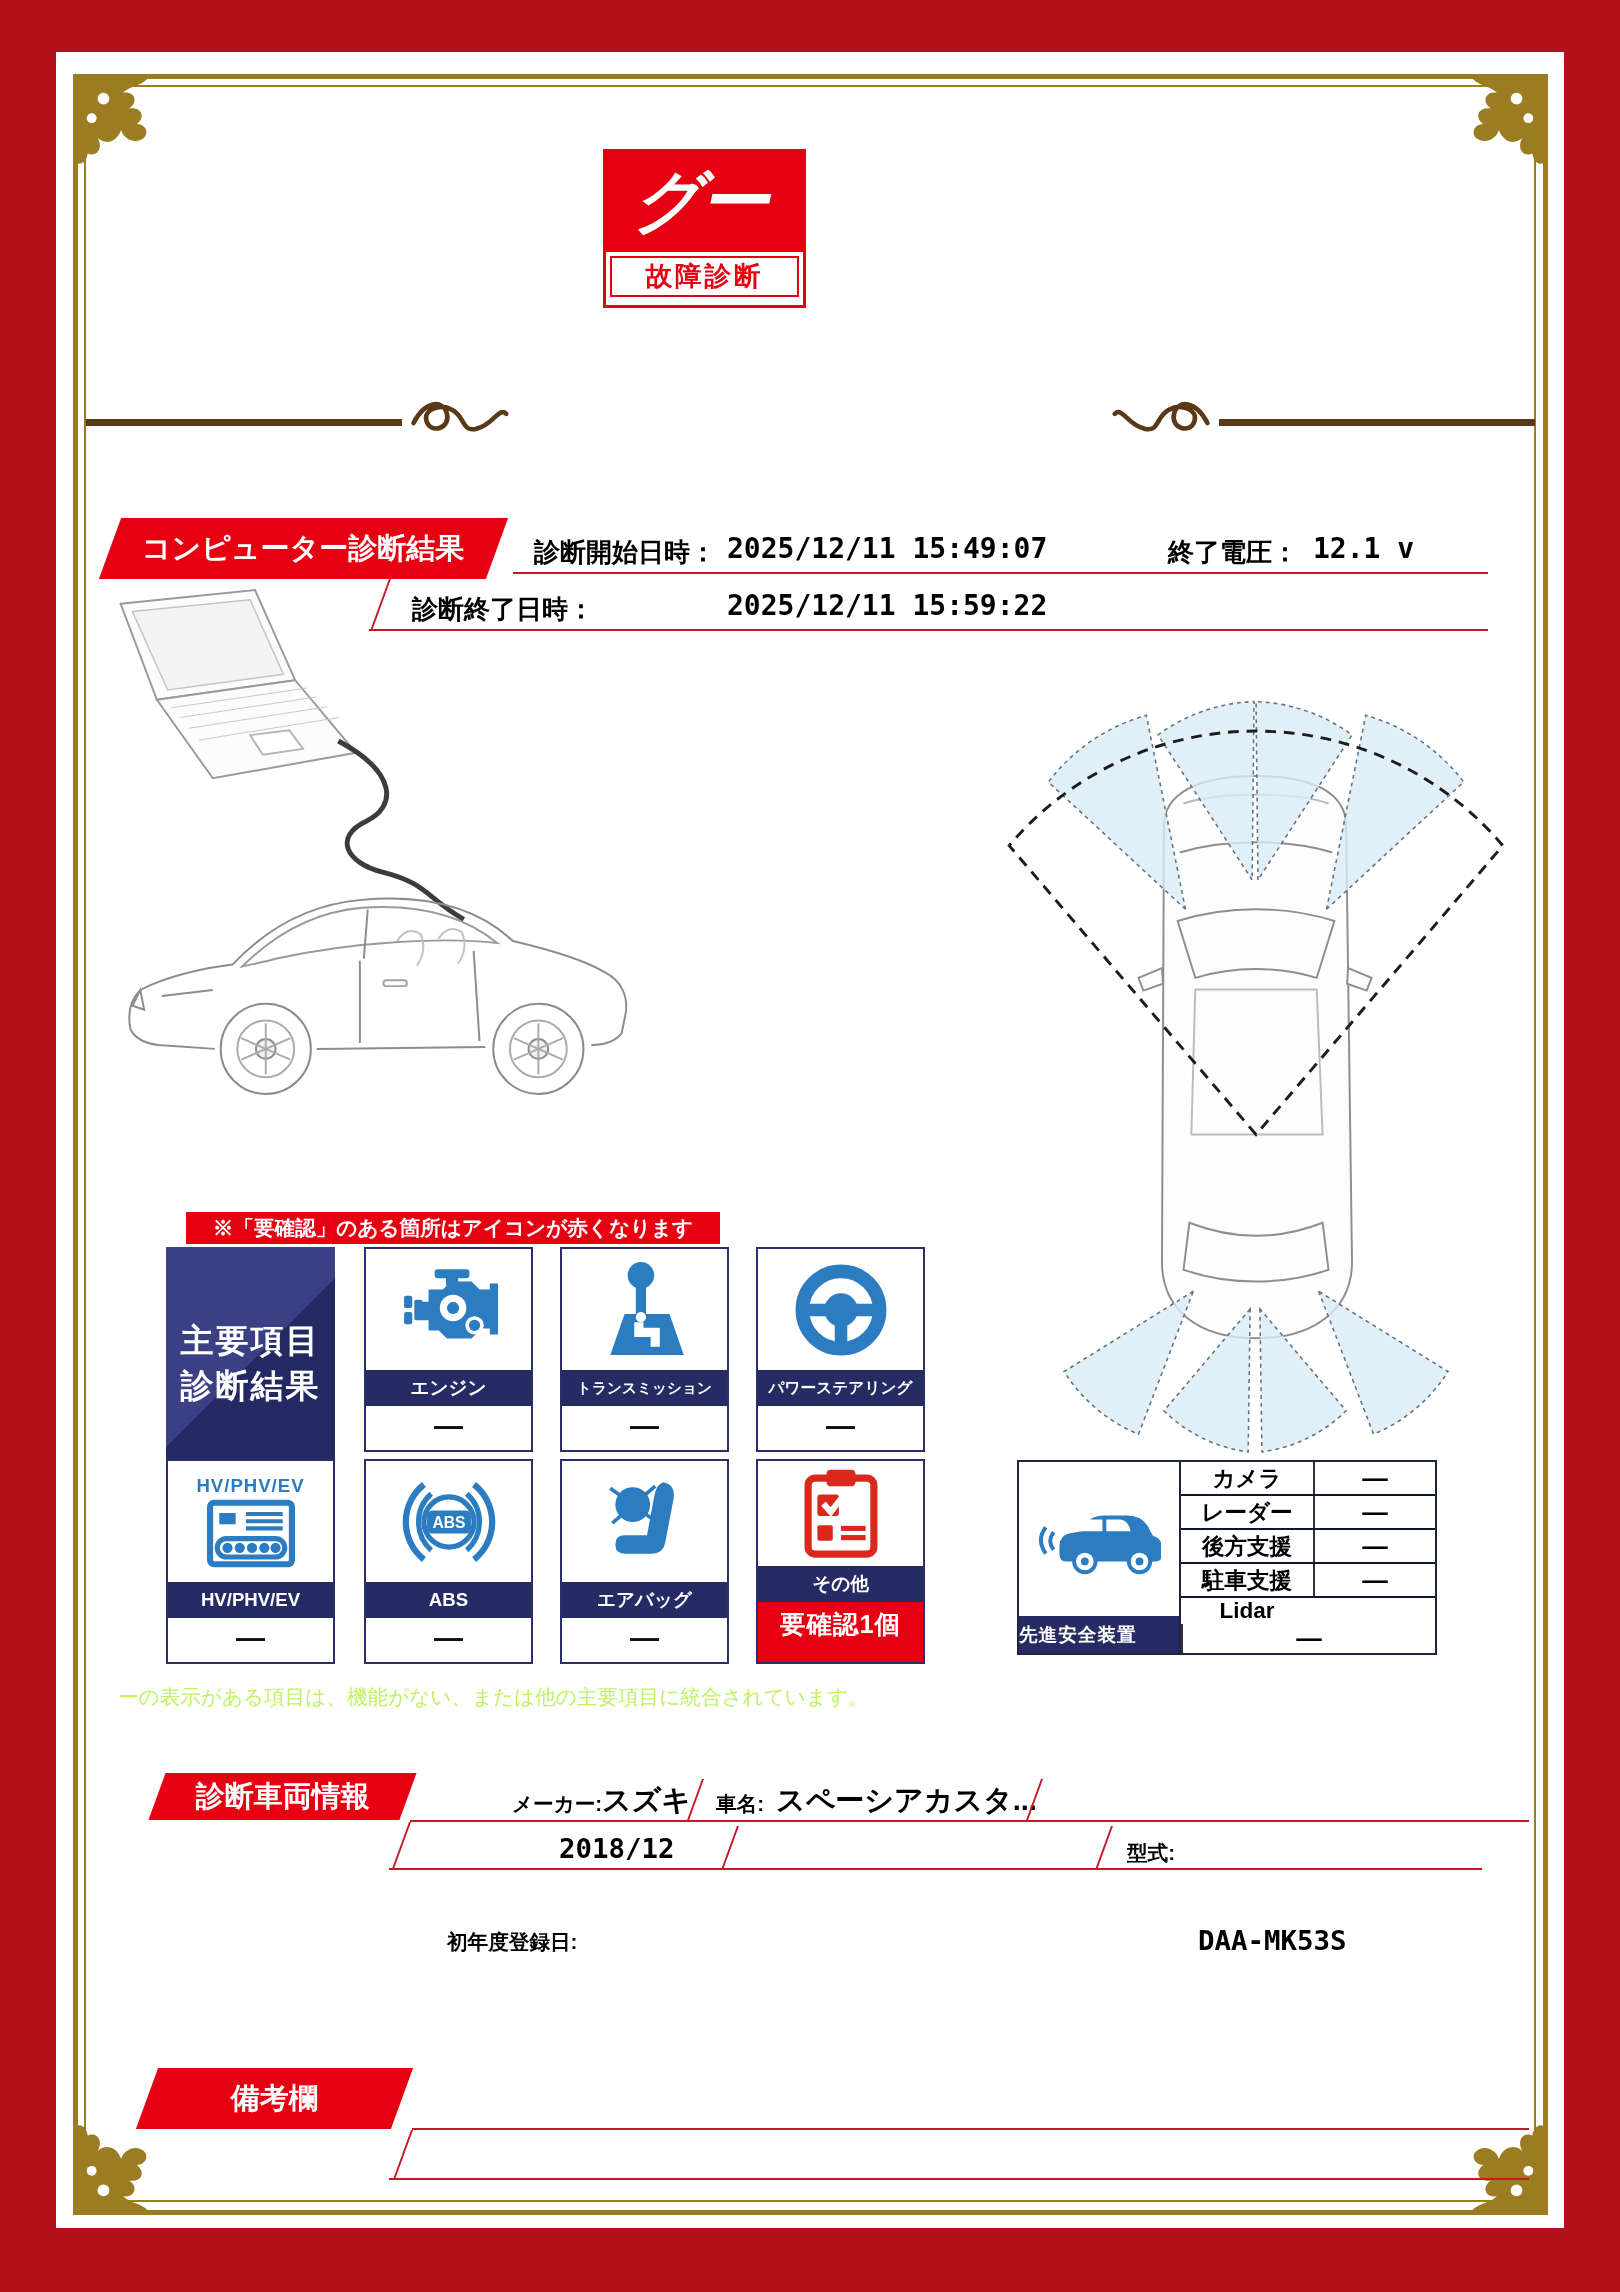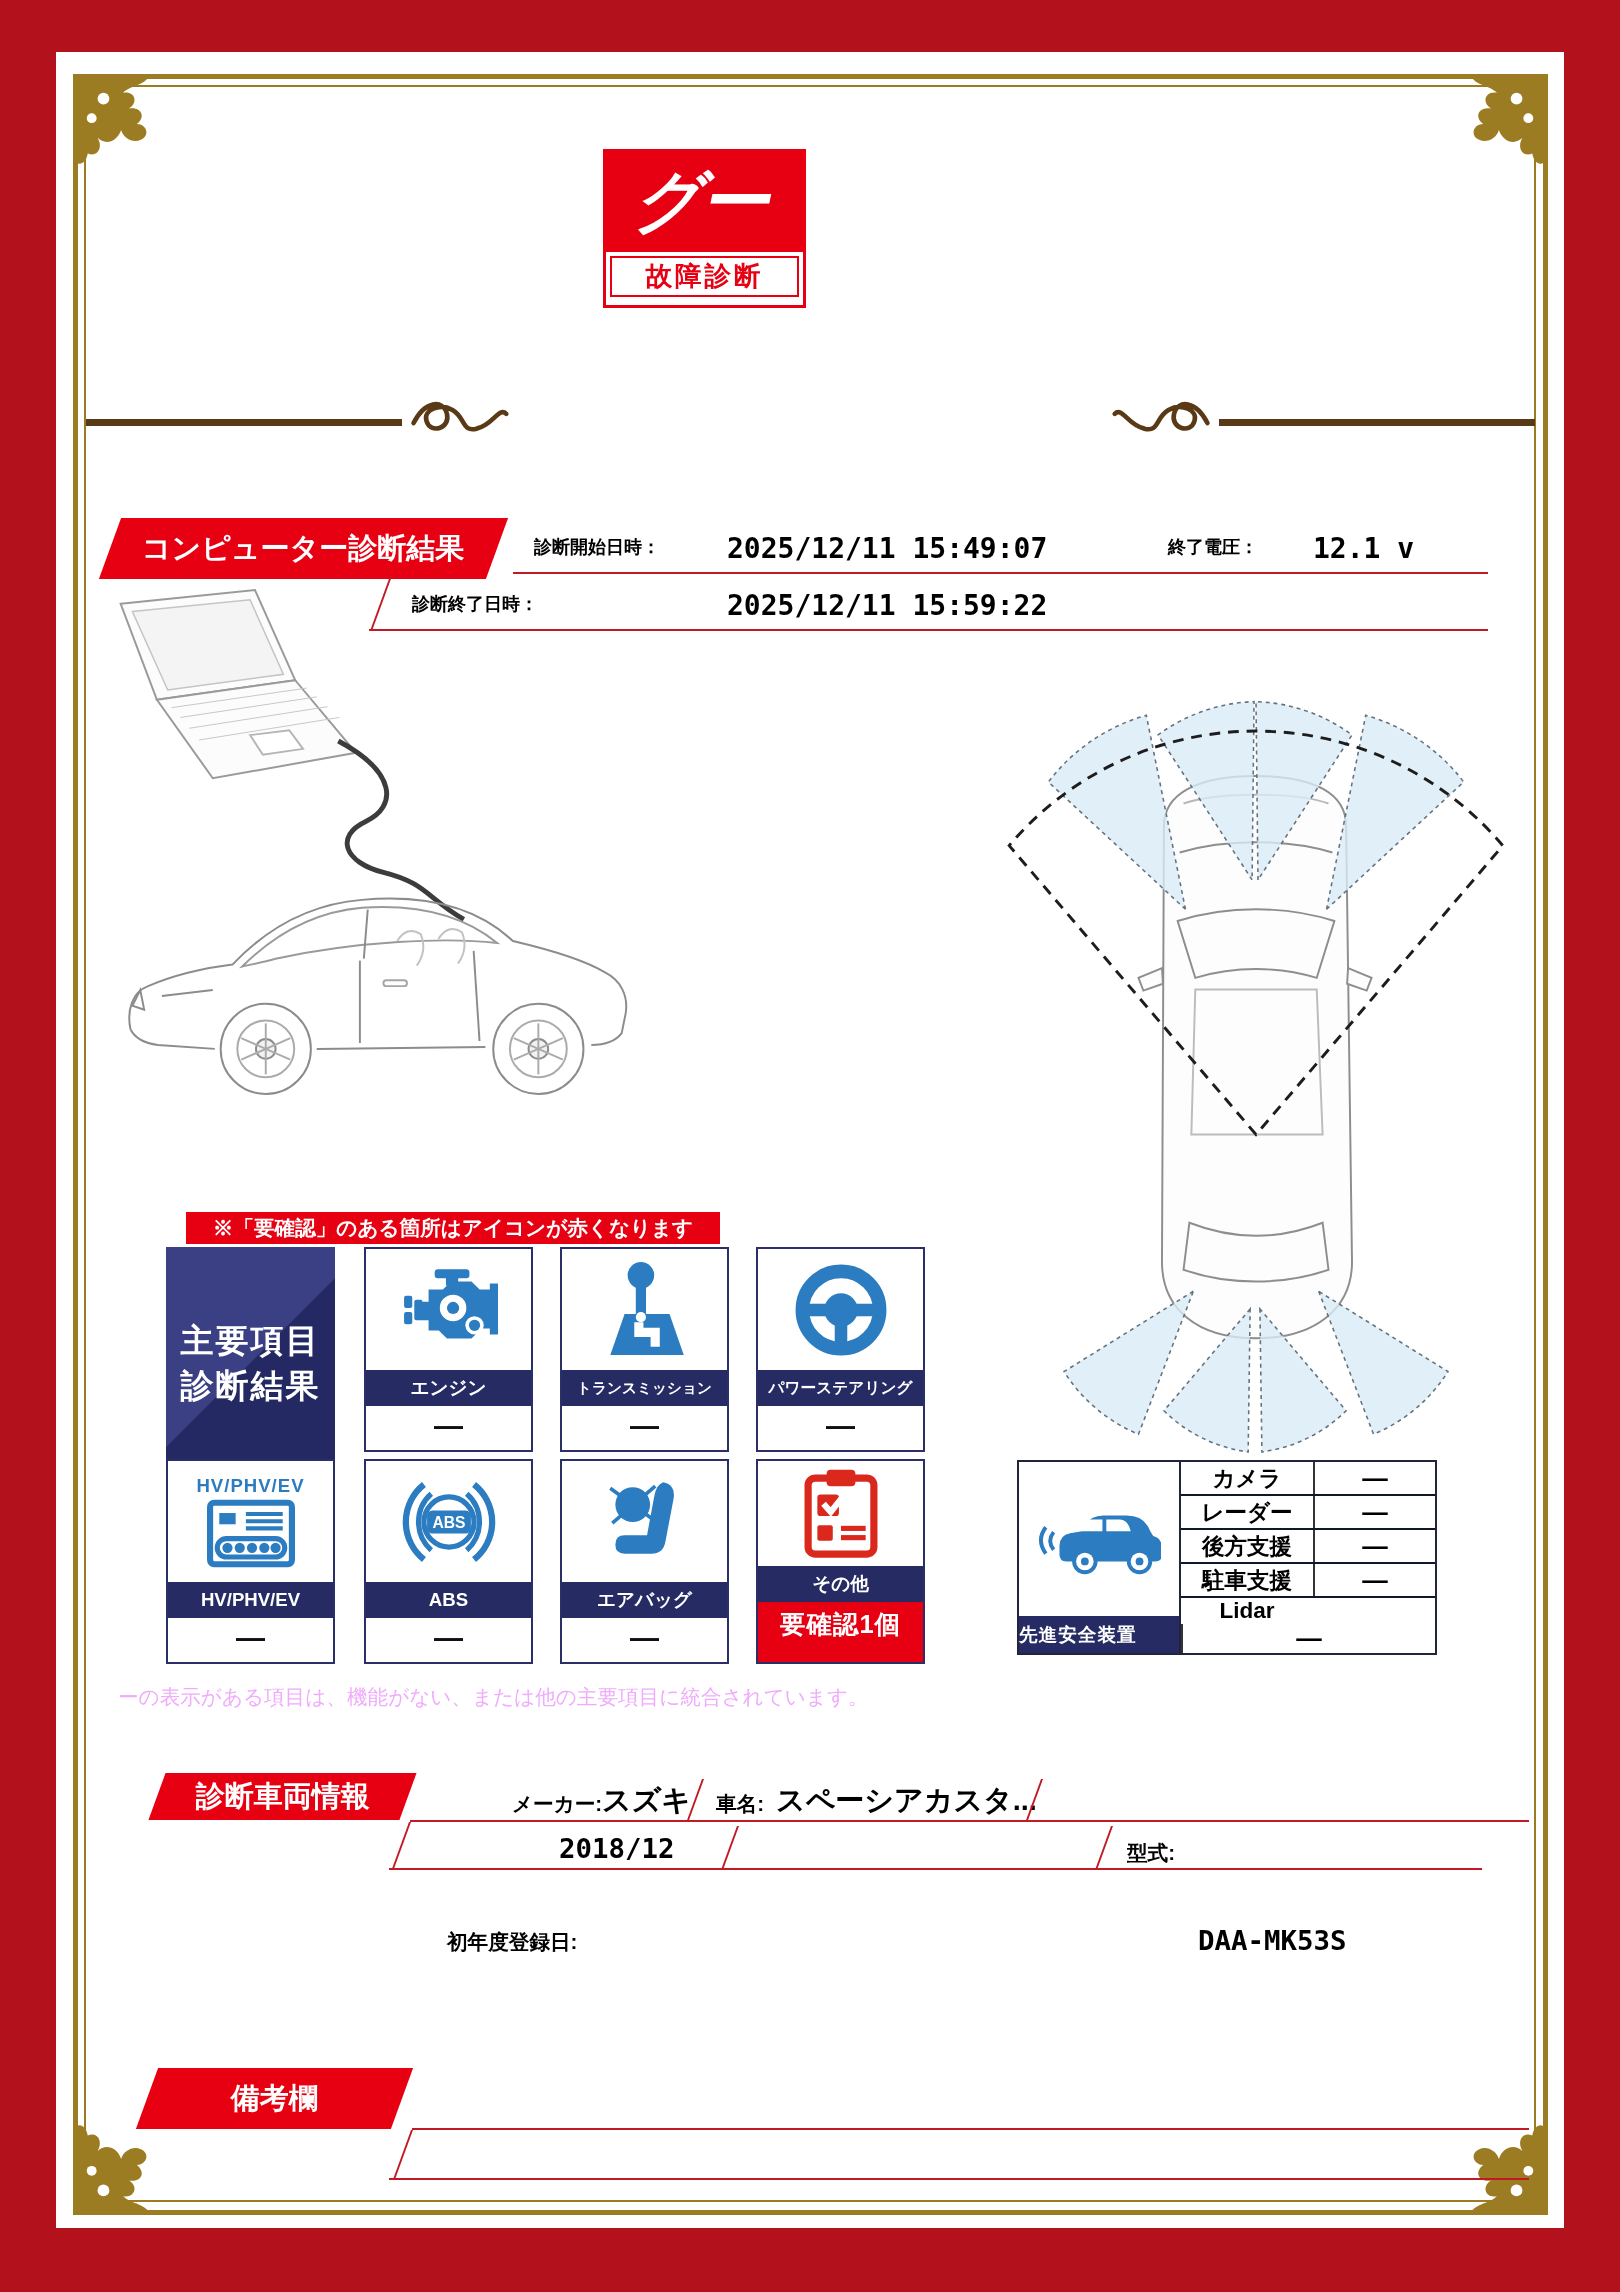--- a/index.html
+++ b/index.html
@@ -26,21 +26,21 @@
         font-size:82px;font-weight:bold;letter-spacing:2.9px;}
   .title-line{position:absolute;height:6.9px;background:#5a3a16;top:419px;}
 
   
   .tag{position:absolute;background:#e60012;transform:skewX(-20deg);
        display:flex;align-items:center;justify-content:center;}
   .tag span{transform:skewX(20deg);color:#fff;font-weight:bold;white-space:nowrap;}
   .rule{position:absolute;height:2px;background:#c21a24;}
   .slash{position:absolute;width:2px;background:#c21a24;transform:skewX(-20deg);transform-origin:top left;}
 
-  .diag-label{font-size:18px;font-weight:bold;color:#000;white-space:nowrap;}
+  .diag-label{font-size:26px;font-weight:bold;color:#000;white-space:nowrap;}
   .diag-value{font-size:28px;font-weight:bold;color:#000;font-family:"DejaVu Sans Mono",monospace;white-space:nowrap;}
 
   
   .note-banner{position:absolute;left:186px;top:1212px;width:534px;height:32px;background:#e60012;
        color:#fff;font-size:20.6px;font-weight:bold;display:flex;align-items:center;justify-content:center;white-space:nowrap;}
 
   
   .card{position:absolute;width:169px;height:205px;background:#fff;border:2.9px solid #2a2f68;
         box-sizing:border-box;display:flex;flex-direction:column;}
   .card-icon{flex:1;display:flex;flex-direction:column;align-items:center;justify-content:center;overflow:hidden;}
@@ -48,21 +48,21 @@
         font-size:18.6px;font-weight:bold;white-space:nowrap;}
   .card-label.small{font-size:14.7px;}
   .card-value{height:44px;text-align:center;font-size:29px;font-weight:bold;line-height:41px;color:#111;}
   .card-value-alert{height:60px;background:#e60012;color:#fff;text-align:center;
         font-size:25.5px;font-weight:bold;line-height:44px;letter-spacing:1px;}
   .grid-header{position:absolute;left:166px;top:1247px;width:169px;height:232px;box-sizing:border-box;
         background:linear-gradient(135deg,#3a4083 49.8%,#242963 50%);
         display:flex;flex-direction:column;align-items:center;justify-content:center;}
   .grid-header div{color:#fff;font-size:33px;font-weight:bold;line-height:45px;letter-spacing:2px;}
   .hv-icon-text{color:#2b7cc0;font-size:18.6px;font-weight:bold;margin-bottom:2px;letter-spacing:1px;}
-  .footnote{position:absolute;left:118px;top:1683px;font-size:20.6px;color:#f0abfc;white-space:nowrap;}
+  .footnote{position:absolute;left:118px;top:1683px;font-size:20.6px;color:#bef264;white-space:nowrap;}
 
   
   .safety{position:absolute;left:1017px;top:1460px;width:420px;height:195px;
         border:2.9px solid #20253c;box-sizing:border-box;display:flex;background:#fff;}
   .safety-left{width:160px;border-right:2.9px solid #20253c;display:flex;flex-direction:column;}
   .safety-icon-area{flex:1;display:flex;align-items:center;justify-content:center;}
   .safety-caption{height:37px;background:#262b63;color:#fff;font-size:18.6px;font-weight:bold;
         text-align:left;line-height:37px;letter-spacing:1px;}
   .safety-rows{flex:1;display:flex;flex-direction:column;}
   .safety-row{flex:1;display:flex;border-bottom:2px solid #0f172a;}

